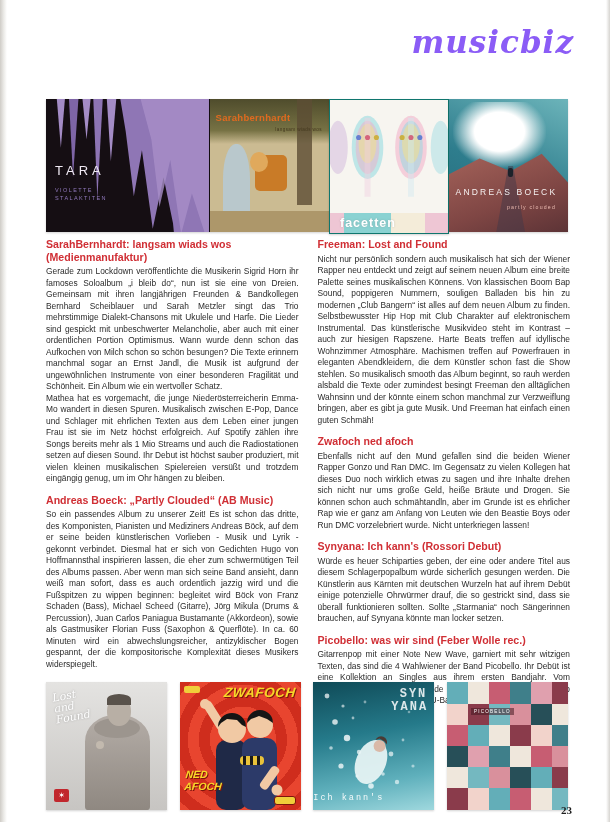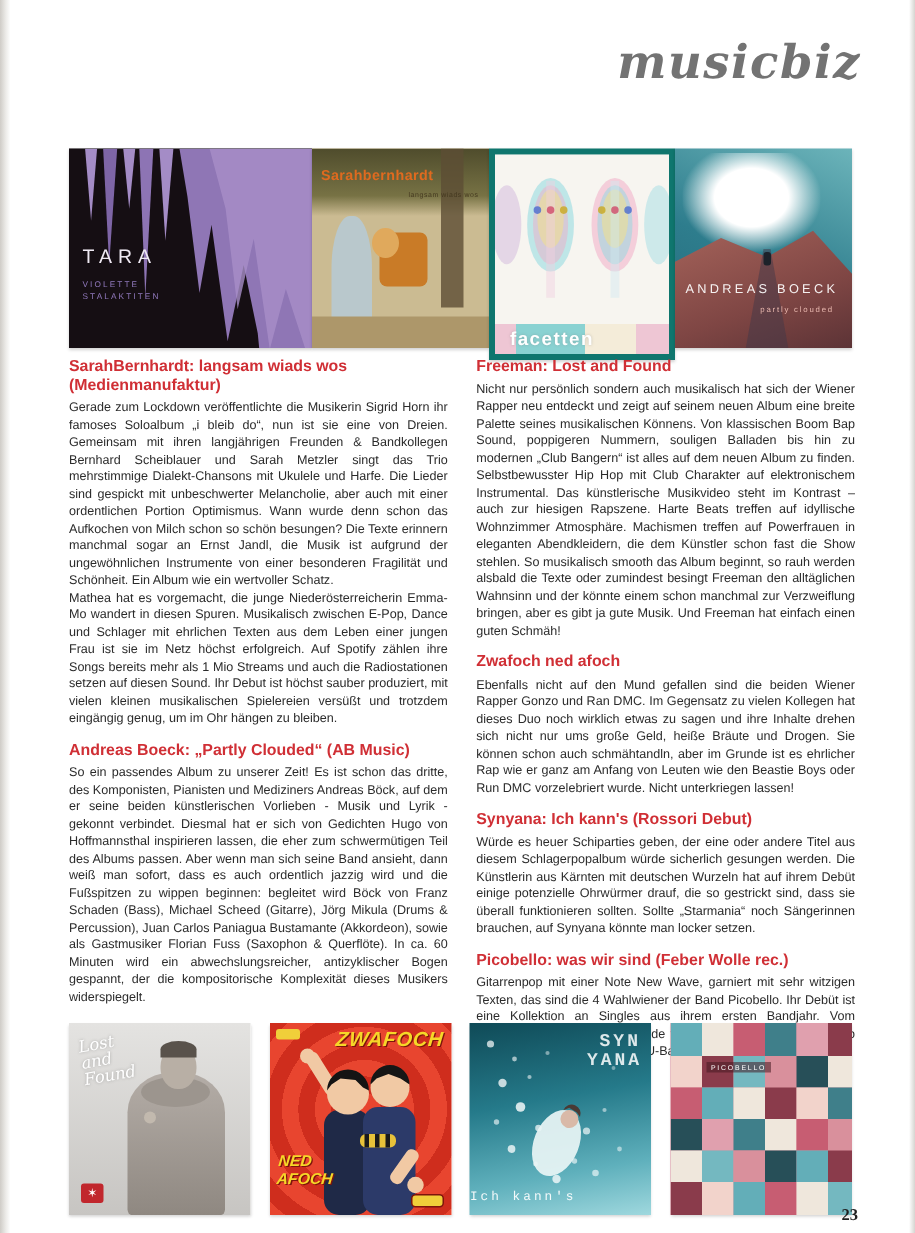--- a/index.html
+++ b/index.html
@@ -9,21 +9,21 @@
     font-family:"Liberation Sans",sans-serif;color:#2a2a2a;
   }
   .scan-edge-left{position:absolute;left:0;top:0;width:7px;height:100%;
     background:linear-gradient(90deg,#cfccc7 0%,#ecebe8 55%,#ffffff 100%);}
   .scan-edge-right{position:absolute;right:0;top:0;width:4px;height:100%;
     background:linear-gradient(270deg,#d6d4d0 0%,#ffffff 100%);}
 
   .brand{
     position:absolute;top:24px;right:36px;
     font-family:"DejaVu Serif",serif;font-style:italic;font-weight:bold;
-    font-size:31px;letter-spacing:1px;color:#737373;
+    font-size:31px;letter-spacing:1px;color:#8b5cf6;
   }
 
   
   .covers-row{position:absolute;left:46px;width:522px;display:flex;justify-content:space-between;}
   .covers-top{top:99px;height:133px;}
   .covers-bottom{top:682px;height:128px;}
   .cover{position:relative;width:121px;height:100%;overflow:hidden;
     box-shadow:0 1px 2px rgba(0,0,0,.18);}
   .cover svg{position:absolute;inset:0;}
 
@@ -44,21 +44,21 @@
   .sb-mixer{position:absolute;left:38%;top:42%;width:27%;height:27%;
     background:#c97b27;border-radius:5px;}
   .sb-drum{position:absolute;left:34%;top:40%;width:15%;height:15%;
     background:#e0a95c;border-radius:50%;}
   .sb-floor{position:absolute;bottom:0;left:0;right:0;height:16%;background:#ad976a;}
   .sb-title{position:absolute;top:13px;left:6px;color:#e06a1f;font-weight:bold;
     font-size:9.5px;letter-spacing:.3px;}
   .sb-sub{position:absolute;top:28px;right:7px;color:#44381f;font-size:4.6px;letter-spacing:.4px;}
 
   
-  .fac{background:#f7f5f0;border:4px solid #0f766e;width:119px;}
+  .fac{background:#f7f5f0;border:1px solid #0f766e;width:119px;}
   .fac-strip{position:absolute;bottom:0;left:0;right:0;height:20px;display:flex;}
   .fac-strip span{display:block;height:100%;}
   .fac-title{position:absolute;bottom:3px;left:10px;color:#ffffff;font-weight:bold;
     font-size:12.5px;letter-spacing:1px;text-shadow:0 0 2px rgba(120,120,120,.4);}
 
   
   .ab{background:linear-gradient(205deg,#6cb4ba 0%,#2e7d8d 55%,#256a7a 100%);}
   .ab-cloud{position:absolute;left:4%;top:2%;width:78%;height:50%;
     background:radial-gradient(ellipse at 50% 45%,#ffffff 0%,#ffffff 38%,rgba(255,255,255,0) 72%);}
   .ab-mountain{position:absolute;bottom:0;left:0;width:100%;height:60%;

